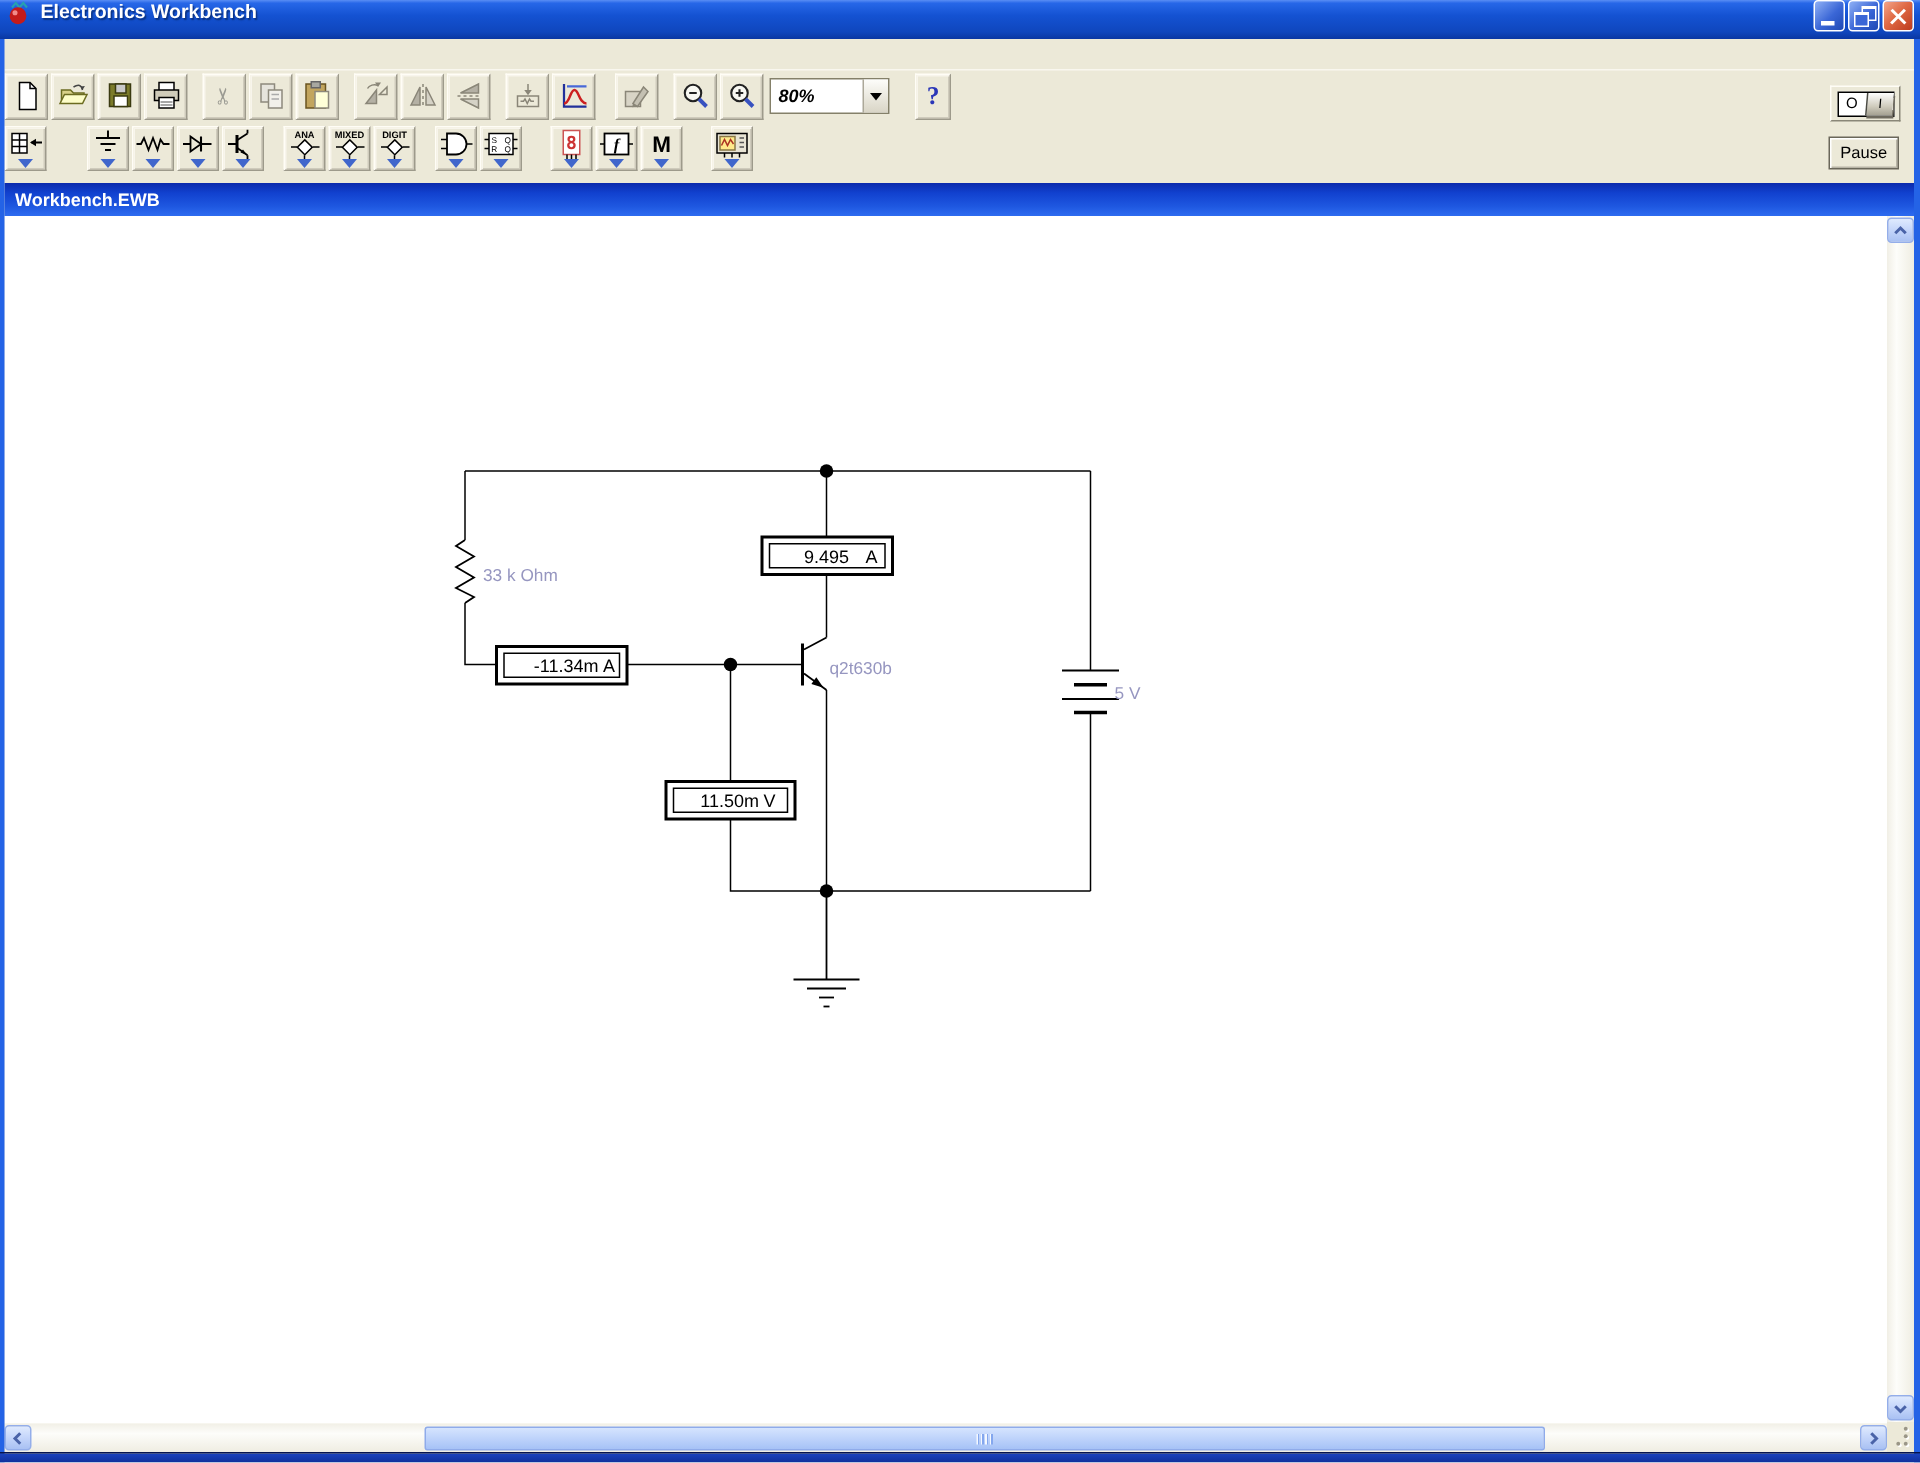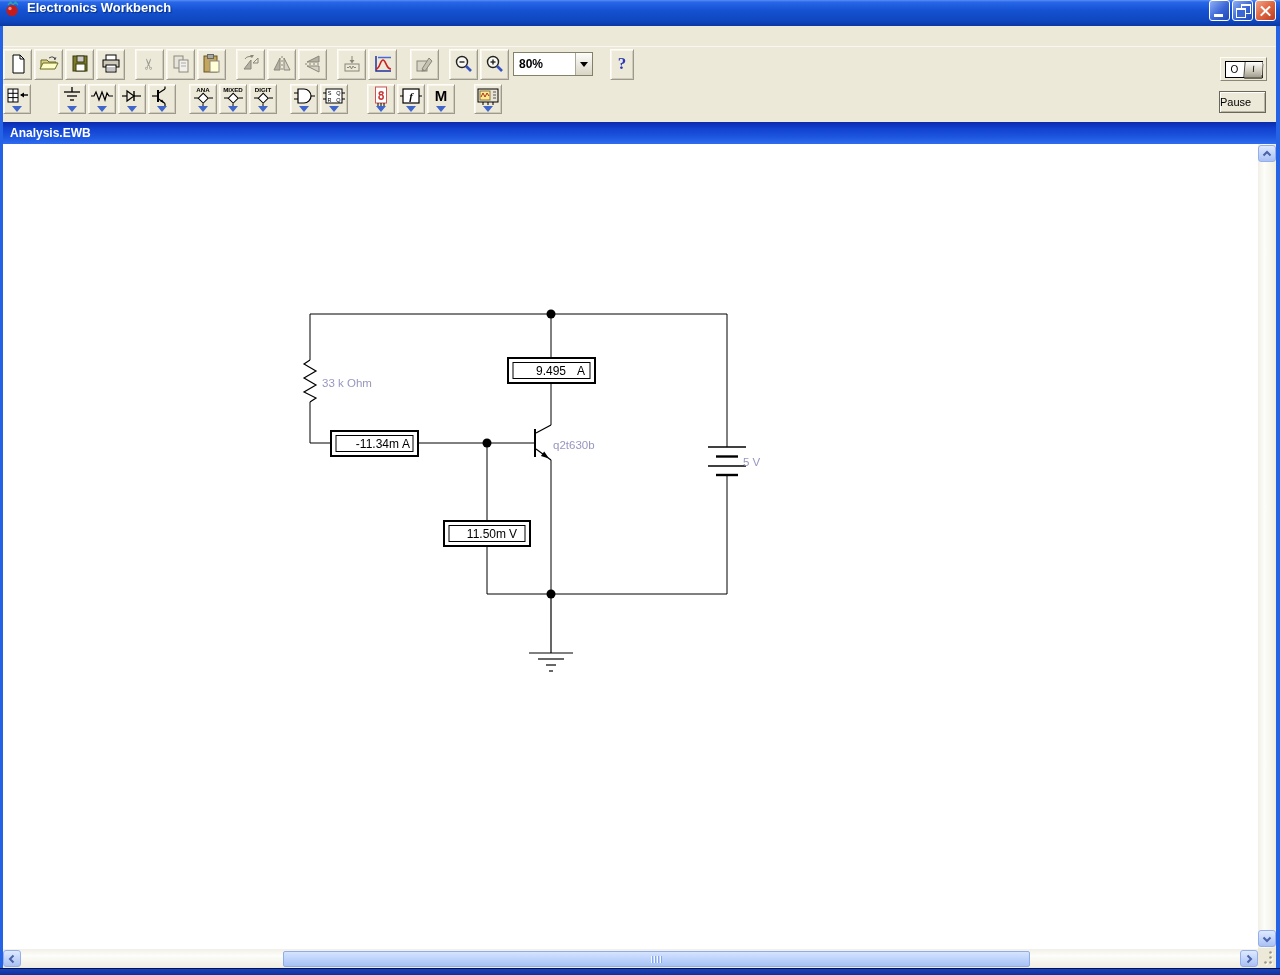--- a/index.html
+++ b/index.html
@@ -45,42 +45,42 @@
     border:1px solid; border-color:#fffdf6 #9d9a8b #9d9a8b #fffdf6;
     box-shadow:inset 1px 1px 0 #f8f5ec, inset -1px -1px 0 #cfcbbc;
     position:relative; display:flex; justify-content:center; }
   .sp { width:8px; flex:0 0 auto; } .sp2 { width:25px; flex:0 0 auto; }
   .sp3 { width:11px; flex:0 0 auto; } .sp4 { width:17px; flex:0 0 auto; }
   .tri { position:absolute; bottom:1px; left:50%; margin-left:-5px; width:0; height:0;
     border-left:5px solid transparent; border-right:5px solid transparent;
     border-top:6px solid #4066cc; }
   .cutglyph { font-size:15px; color:#9a9a92; display:inline-block; transform:rotate(-90deg); }
   .zoom-combo { width:80px; height:24px; border:1px solid #848069; background:#fff;
-    display:flex; flex:0 0 auto; margin-left:2px; }
+    display:flex; flex:0 0 auto; margin-left:2px;font-style:italic; }
   .zoom-value { flex:1; font-size:12px; font-weight:bold; color:#000; padding:4px 0 0 5px; }
   .combo-btn { width:17px; background:linear-gradient(180deg,#fdfdfa,#d9d5c6);
     border-left:1px solid #aca899; display:flex; align-items:center; justify-content:center; }
   .down-arrow { width:0; height:0; border-left:4px solid transparent; border-right:4px solid transparent;
     border-top:5px solid #000; }
   .help-btn { width:24px; margin-left:17px; }
   .qmark { font-family:"Liberation Serif",serif; font-size:17px; font-weight:bold; color:#2b37b8; }
 
   
   .power-btn { position:absolute; left:1220px; top:57px; width:47px; height:24px; background:#ece9d8;
     border:1px solid; border-color:#fffdf6 #8a8778 #8a8778 #fffdf6;
     display:flex; align-items:center; justify-content:center; }
   .power-inner { width:38px; height:17px; background:#fff; border:1px solid #000;
     display:flex; align-items:stretch; }
   .power-off { flex:1; text-align:center; font-size:10px; line-height:15px; color:#000; }
   .power-on { width:18px; background:linear-gradient(180deg,#fefefe,#cfcbbc 60%,#a39f90);
     border-left:1px solid #4a4a42; box-shadow:1px 2px 0 #6e6a5e; transform:skewX(-5deg);
     font-size:9px; text-align:center; line-height:15px; color:#000; }
   .pause-btn { position:absolute; left:1219px; top:91px; width:47px; height:22px; background:#ece9d8;
     border:1px solid #6a675a; box-shadow:inset 1px 1px 0 #fff, inset -1px -1px 0 #b8b4a6;
-    font-size:11px; color:#000; line-height:20px; }
+    font-size:11px; color:#000; text-align:center; line-height:20px; }
 
   
   .docbar { position:absolute; top:122px; left:3px; right:4px; height:22px;
     background:linear-gradient(180deg,#0b2aac 0%,#1141cf 30%,#1e57e0 70%,#2e6cf0 100%);
     color:#fff; font-weight:bold; font-size:12px; display:flex; align-items:center; padding-left:7px; }
 
   
   .canvas { position:absolute; top:144px; left:3px; width:1255px; height:804px; background:#fff; }
 
   
@@ -400,21 +400,21 @@
 
   <div class="power-btn">
     <div class="power-inner">
       <span class="power-off">O</span>
       <span class="power-on">I</span>
     </div>
   </div>
   <div class="pause-btn">Pause</div>
 
   <div class="docbar">
-    <span>Analysis.EWB</span>
+    <span>Workbench.EWB</span>
   </div>
 
   <div class="canvas">
     <svg width="1255" height="804" viewBox="3 144 1255 804">
 
       <g stroke="#000" stroke-width="1" fill="none">
         <path d="M310,314 H727"></path>
         <path d="M310,314 V360"></path>
         <path d="M310,402 V443 H331"></path>
         <path d="M418,443 H534"></path>

